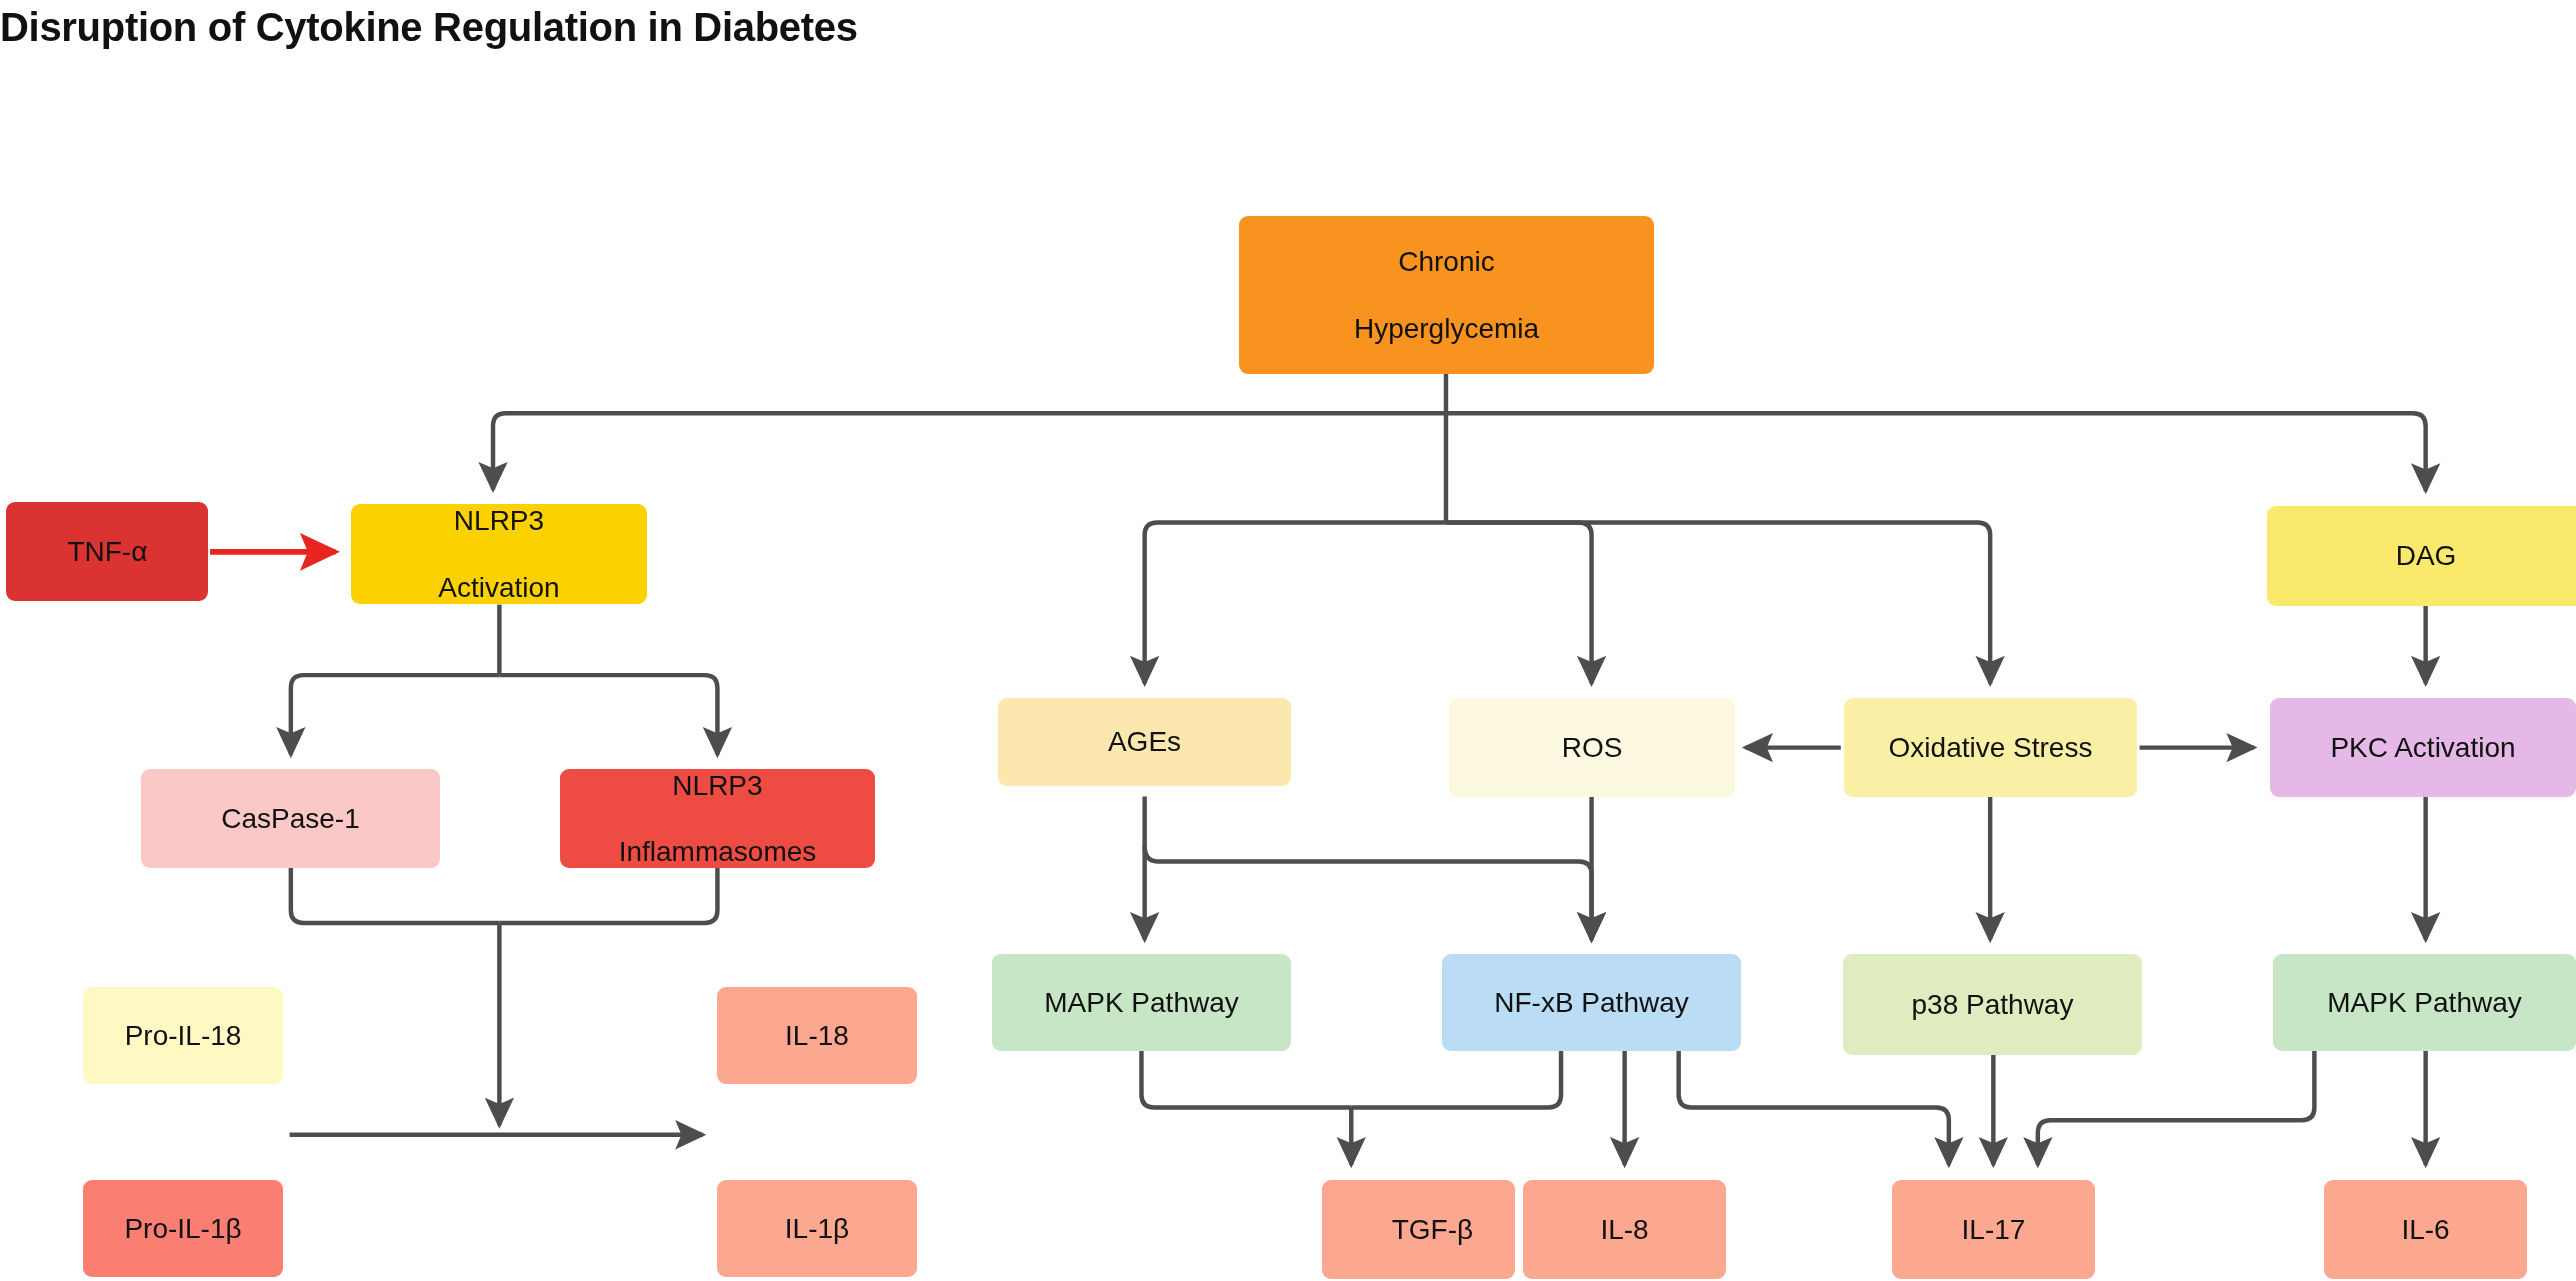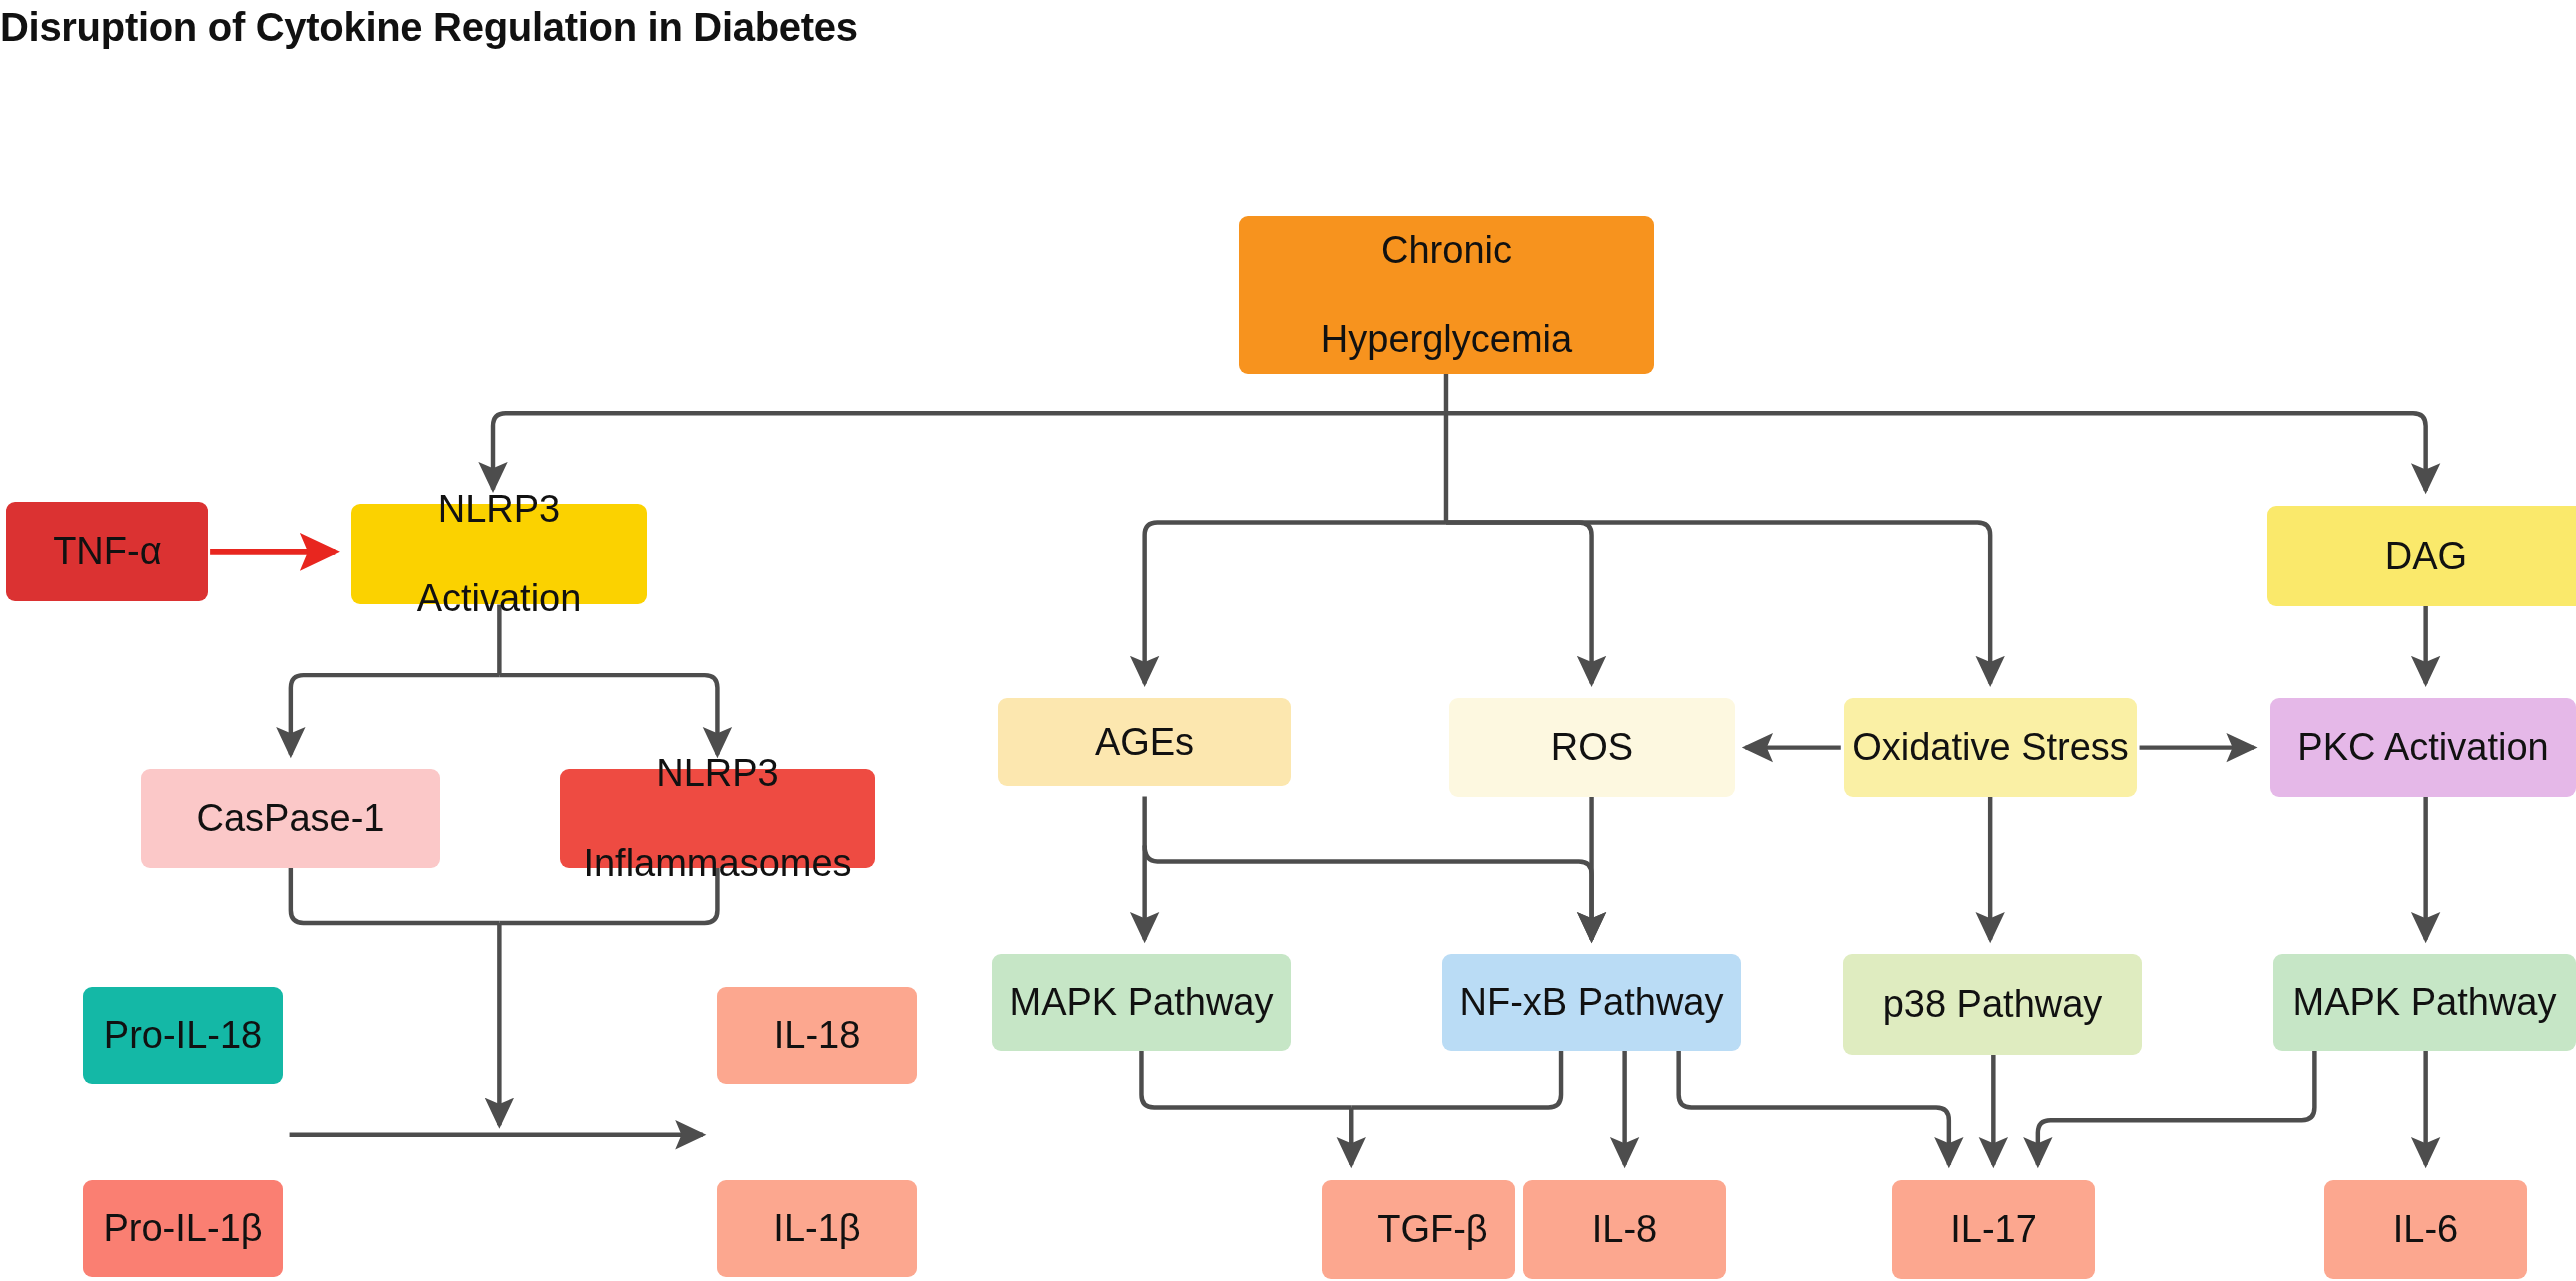--- a/index.html
+++ b/index.html
@@ -9,21 +9,21 @@
   #title{
     position:absolute;left:0;top:5.1px;width:2576px;
     font-size:40px;font-weight:bold;color:#111111;letter-spacing:-0.3px;
     font-family:"Liberation Sans",sans-serif;
   }
   svg#edges{position:absolute;left:0;top:0;width:2576px;height:1281px;}
   .node{
     position:absolute;box-sizing:border-box;
     display:flex;align-items:center;justify-content:center;
     text-align:center;border-radius:9px;
-    color:#111111;font-size:38px;line-height:1.18;
+    color:#111111;font-size:28px;line-height:1.18;
     font-family:"Liberation Sans",sans-serif;
     padding:2.5px 5.1px;
     z-index:5;
   }
   .node span{display:block;width:100%;}
 </style>
 </head>
 <body>
 
 <div id="stage">
@@ -124,21 +124,21 @@
   </div>
 
   <div class="node" style="left:1844px;top:698px;width:293px;height:99px;background:#FAF0A5;">
     <span>Oxidative Stress</span>
   </div>
 
   <div class="node" style="left:2270px;top:698px;width:306px;height:99px;background:#E5B8E8;">
     <span>PKC Activation</span>
   </div>
 
-  <div class="node" style="left:83px;top:987px;width:200px;height:97px;background:#14b8a6;">
+  <div class="node" style="left:83px;top:987px;width:200px;height:97px;background:#fef9c3;">
     <span>Pro-IL-18</span>
   </div>
 
   <div class="node" style="left:717px;top:987px;width:200px;height:97px;background:#FCA78F;">
     <span>IL-18</span>
   </div>
 
   <div class="node" style="left:83px;top:1180px;width:200px;height:97px;background:#FA7F72;">
     <span>Pro-IL-1β</span>
   </div>

